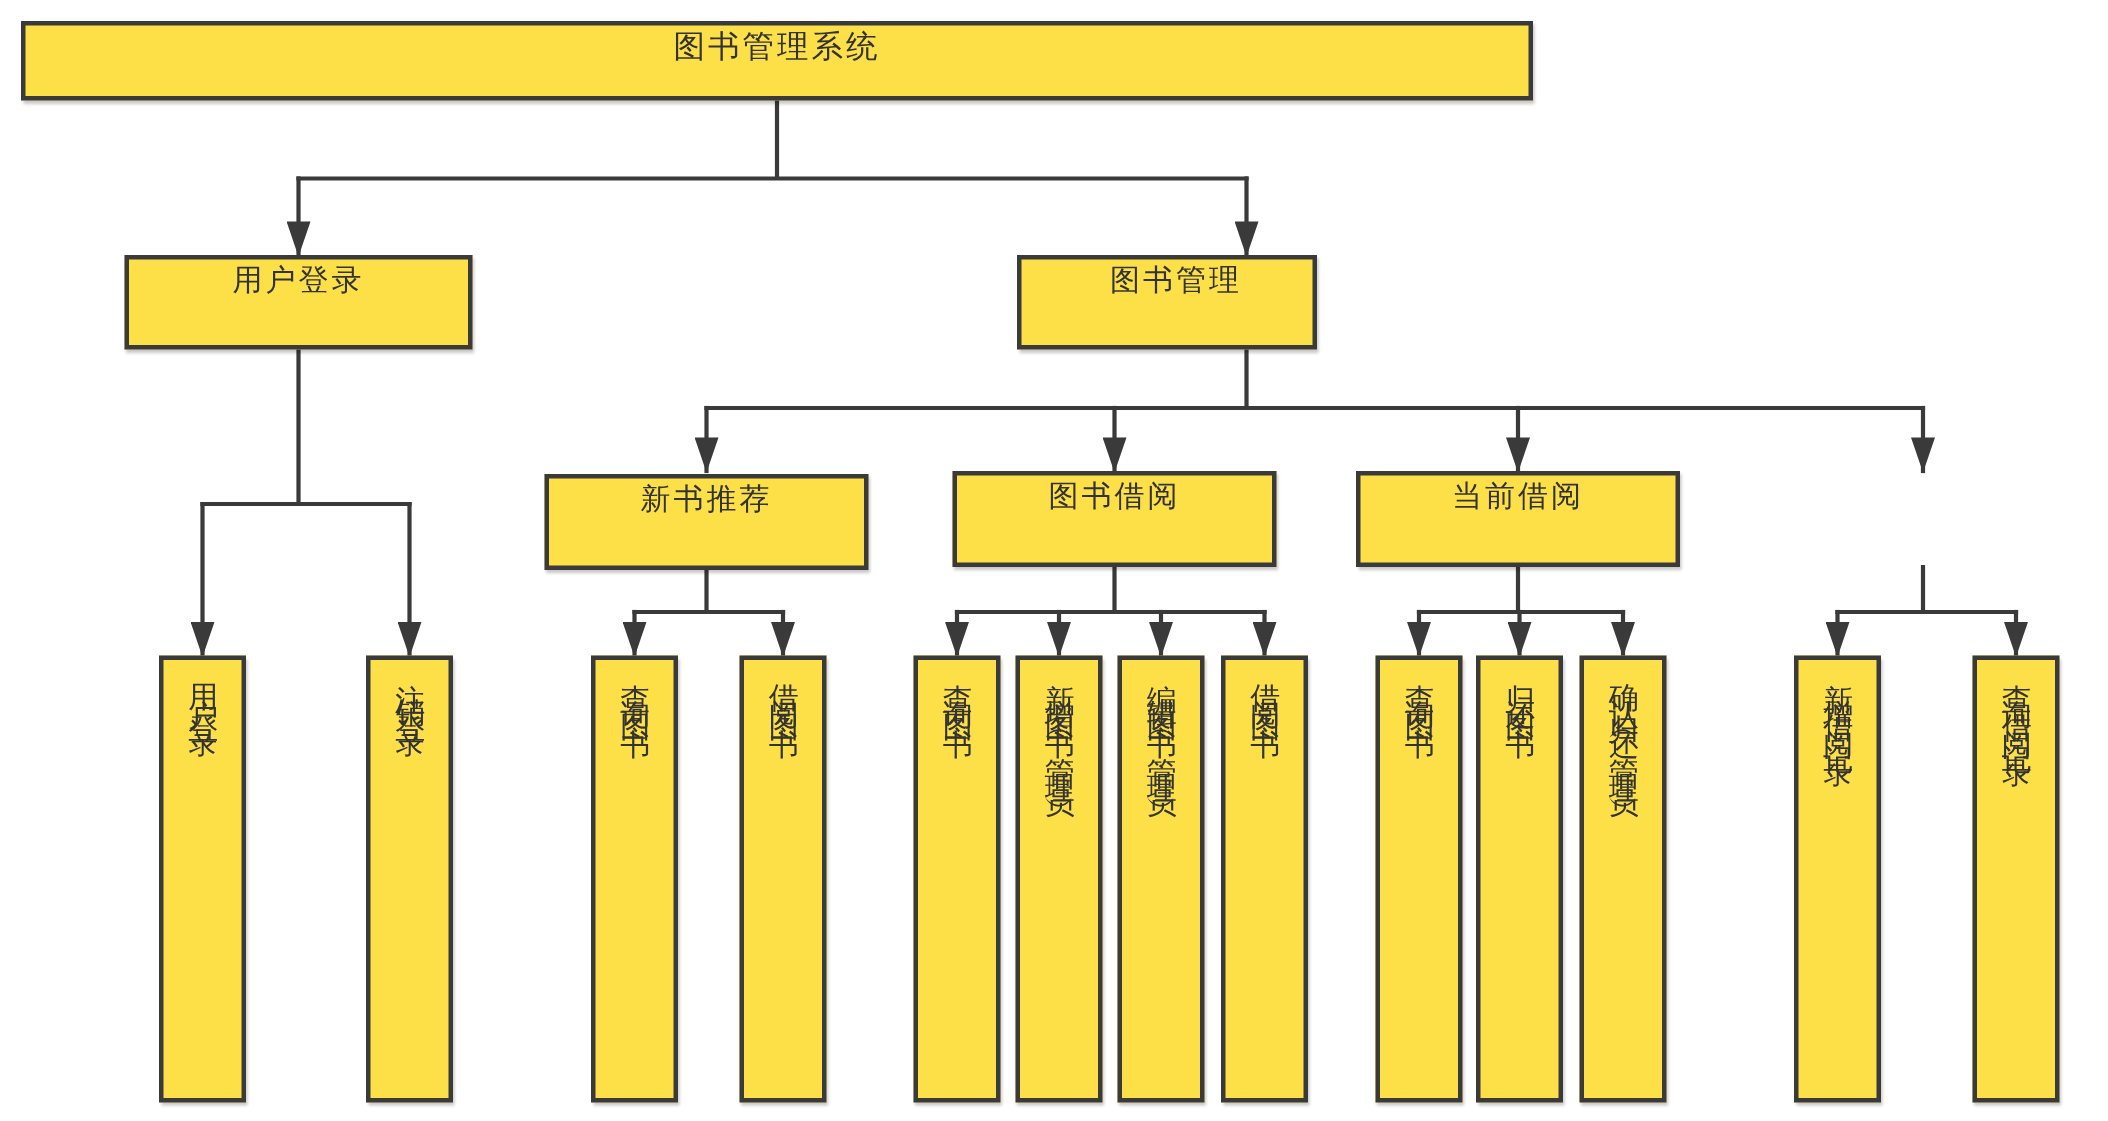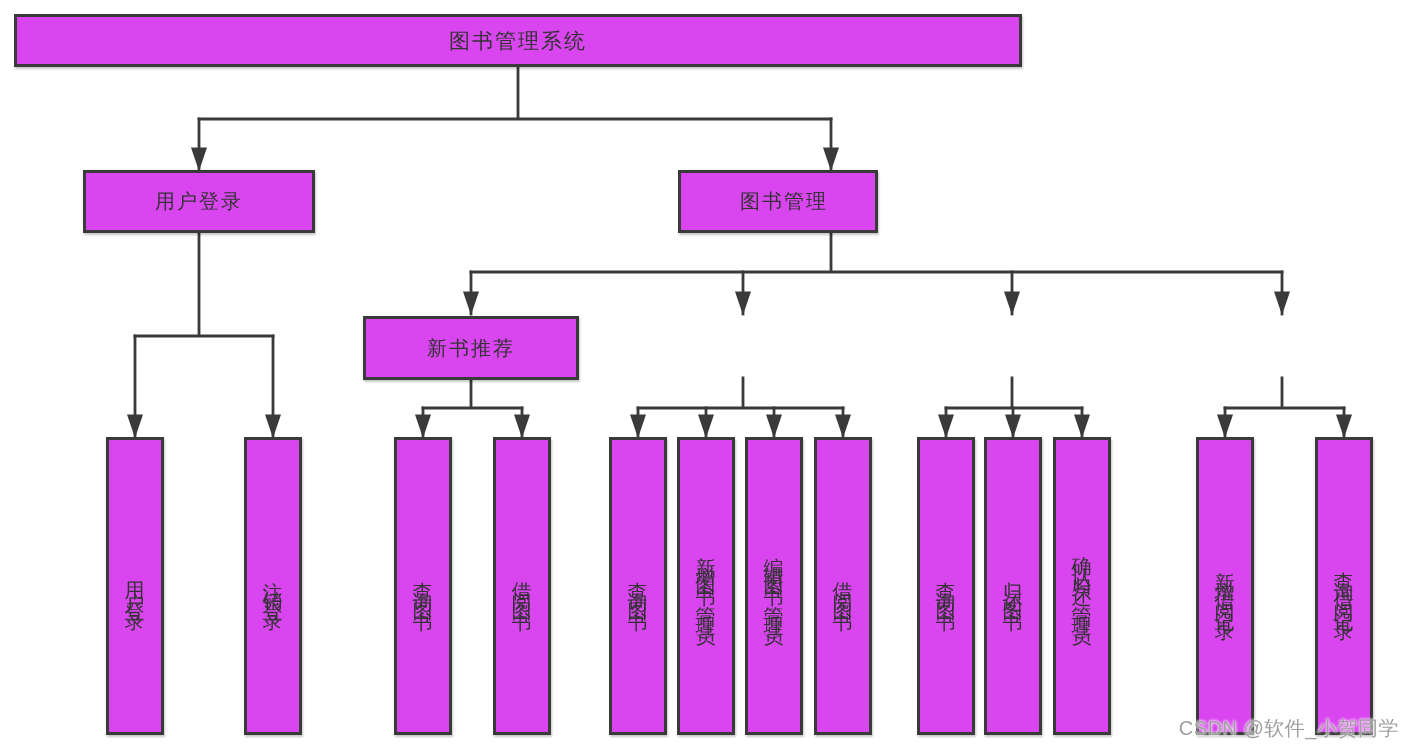--- a/index.html
+++ b/index.html
@@ -13,25 +13,24 @@
   }
   .wires {
     position: absolute;
     left: 0; top: 0;
     width: 1405px; height: 747px;
     pointer-events: none;
   }
   .box {
     position: absolute;
     box-sizing: border-box;
-    background: #d946ef;
+    background: #fde047;
     border: 3px solid #3a3a3a;
     box-shadow: 1px 2px 2px rgba(0,0,0,0.22);
     display: flex;
-    align-items: center;
     justify-content: center;
     color: #333333;
     font-family: Liberation Serif, serif;
   }
   .h-label {
     font-size: 20px;
     letter-spacing: 2px;
     white-space: nowrap;
   }
   .root-label { font-size: 21px; }
@@ -123,20 +122,26 @@
   <div class="box" style="left:83px; top:170px; width:232px; height:63px;">
     <span class="h-label">用户登录</span>
   </div>
   <div class="box" style="left:678px; top:170px; width:200px; height:63px;padding-left:12px;">
     <span class="h-label">图书管理</span>
   </div>
 
   <div class="box" style="left:363px; top:316px; width:216px; height:64px;">
     <span class="h-label">新书推荐</span>
   </div>
+  <div class="box" style="left:635px; top:314px; width:216px; height:64px;">
+    <span class="h-label">图书借阅</span>
+  </div>
+  <div class="box" style="left:904px; top:314px; width:216px; height:64px;">
+    <span class="h-label">当前借阅</span>
+  </div>
 
   <div class="box" style="left:106px; top:437px; width:58px; height:298px;">
     <span class="v-label">用户登录</span>
   </div>
   <div class="box" style="left:244px; top:437px; width:58px; height:298px;">
     <span class="v-label">注销登录</span>
   </div>
 
   <div class="box" style="left:394px; top:437px; width:58px; height:298px;">
     <span class="v-label">查询图书</span>
@@ -168,15 +173,14 @@
     <span class="v-label">确认归还（管理员）</span>
   </div>
 
   <div class="box" style="left:1196px; top:437px; width:58px; height:298px;">
     <span class="v-label">新增借阅记录</span>
   </div>
   <div class="box" style="left:1315px; top:437px; width:58px; height:298px;">
     <span class="v-label">查询借阅记录</span>
   </div>
 
-  <div class="watermark">CSDN @软件_小贺同学</div>
 
 </div>
 
 </body></html>

